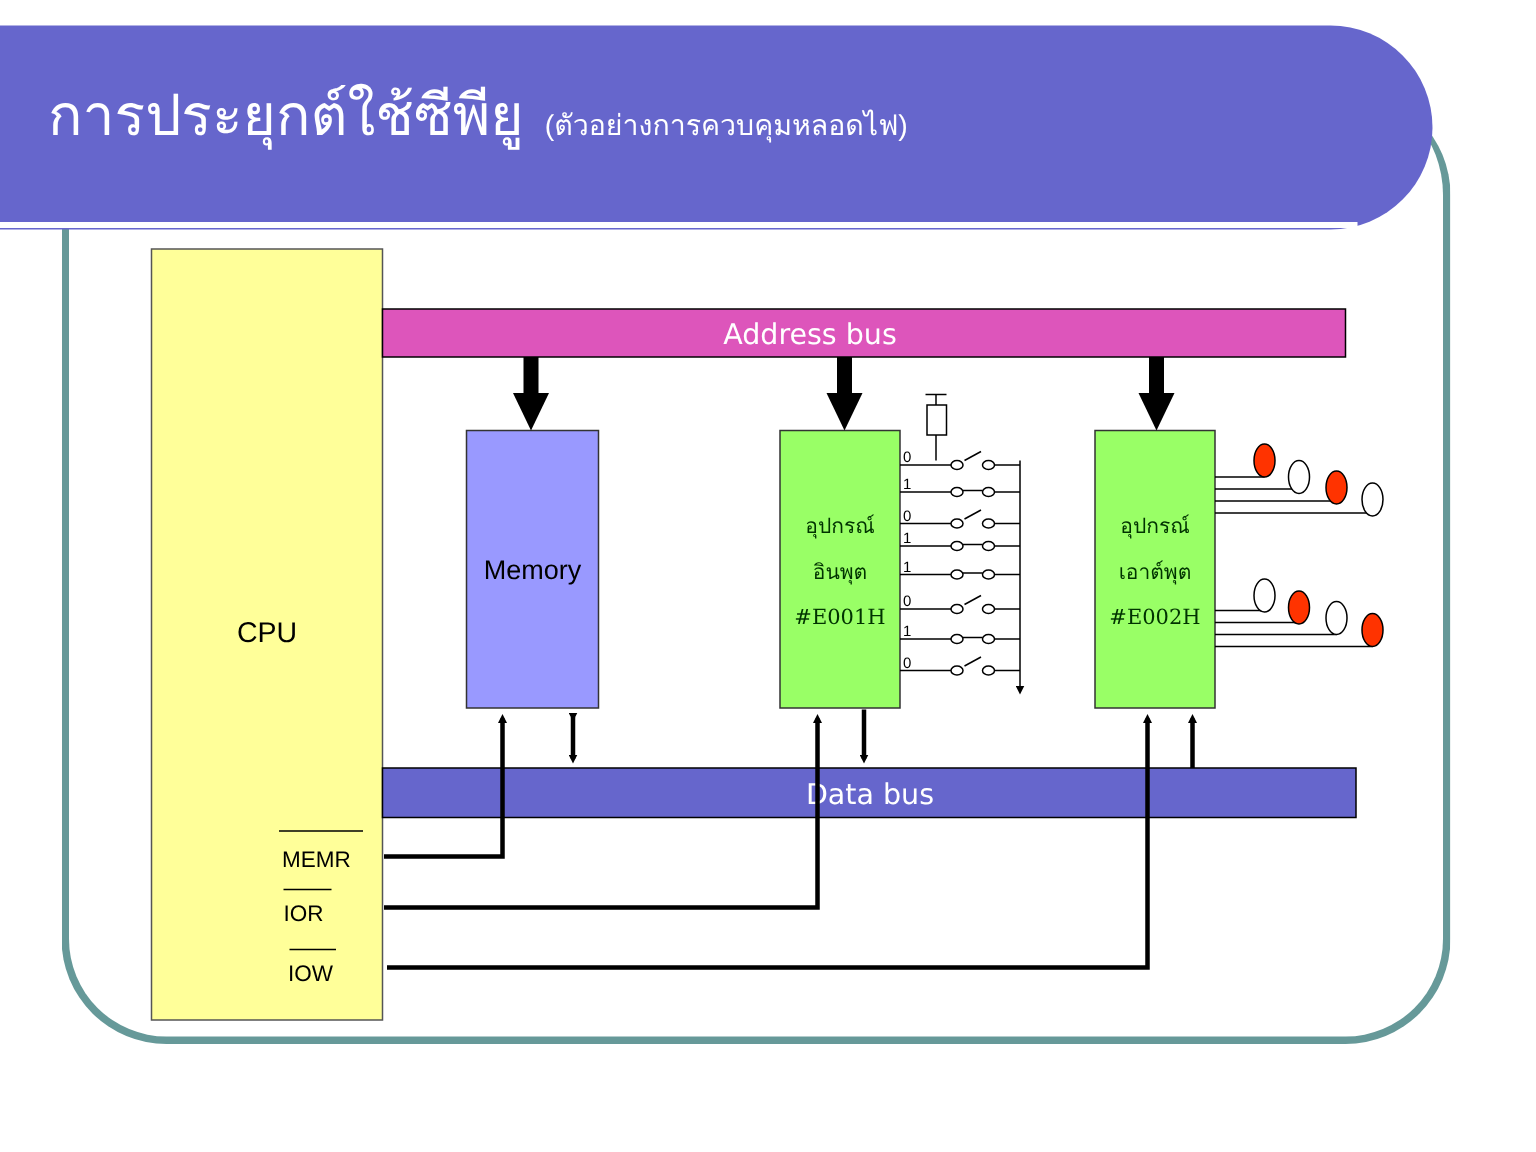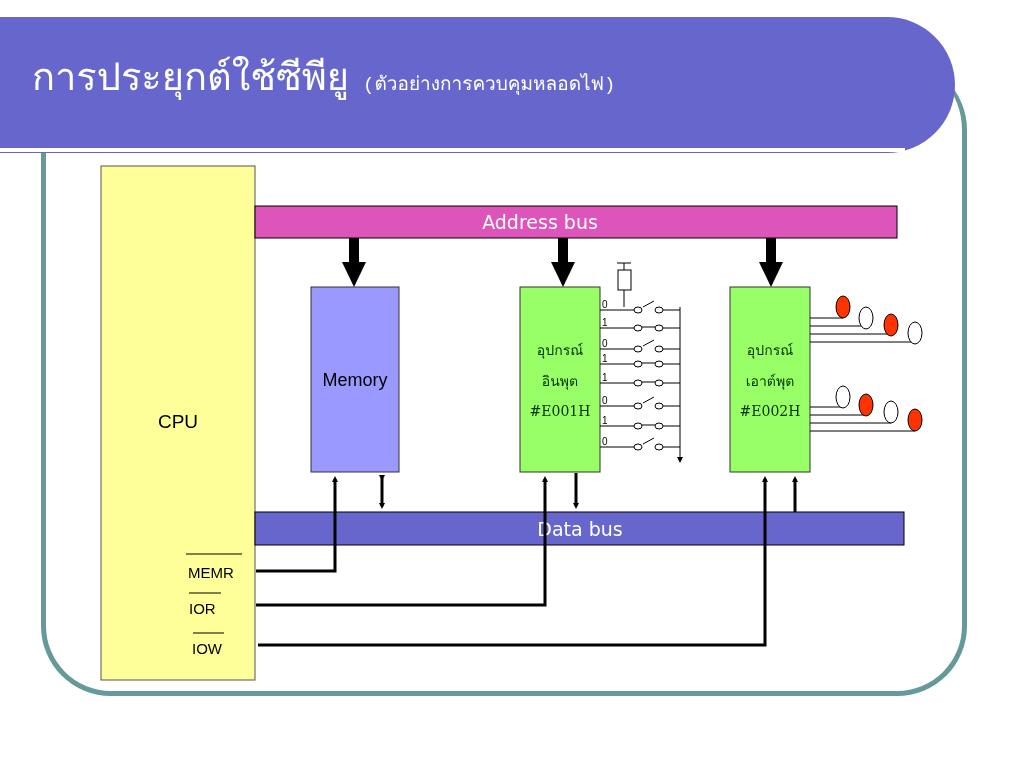--- a/index.html
+++ b/index.html
@@ -1,20 +1,20 @@
 <!DOCTYPE html>
 <html><head>
 <meta charset="utf-8">
 <style>
   html, body { margin: 0; padding: 0; background: #ffffff; }
   body { width: 1024px; height: 768px; position: relative; overflow: hidden; font-family: "Liberation Sans", sans-serif; }
   .frame { position: absolute; left: 41px; top: 60px; width: 926px; height: 636px; border: 5px solid #669999; border-radius: 0 70px 70px 70px; box-sizing: border-box; border-top: none; }
   .banner { position: absolute; left: 0; top: 17px; width: 955px; height: 136px; background: #6666cc; border-radius: 0 68px 68px 0; }
   .banner-line { position: absolute; left: 0; top: 131px; width: 905px; height: 4px; background: #ffffff; }
-  .title { position: absolute; left: 32px; top: 46px; color: #ffffff; font-family: Liberation Mono, monospace; white-space: nowrap; }
+  .title { position: absolute; left: 32px; top: 46px; color: #ffffff; font-family: Liberation Sans, sans-serif; white-space: nowrap; }
   .title .main { font-size: 38px; }
   .title .sub { font-size: 19px; margin-left: 14px; }
   svg { position: absolute; left: 0; top: 0; }
   .lbl { font-family: "Liberation Sans", sans-serif; fill: #000; }
   .thai { font-family: "DejaVu Serif", serif; fill: #003300; font-size: 14px; }
   .bus-lbl { font-family: "DejaVu Sans", sans-serif; fill: #ffffff; font-size: 19px; }
 </style>
 </head>
 <body>
 

